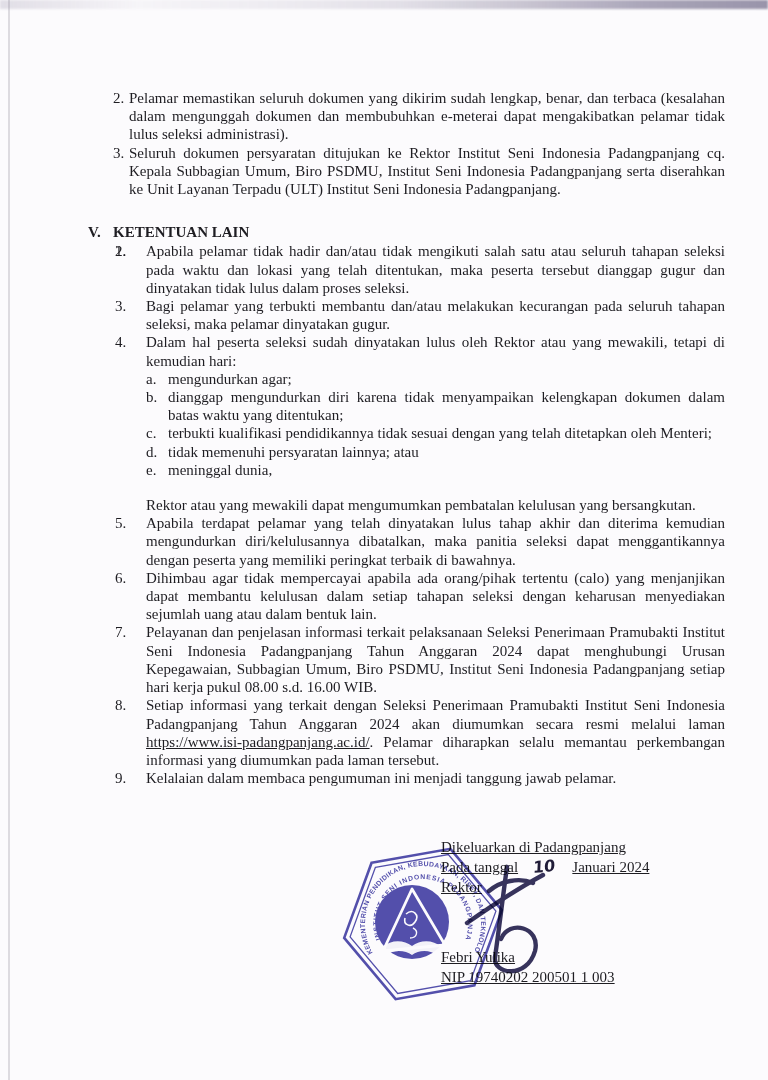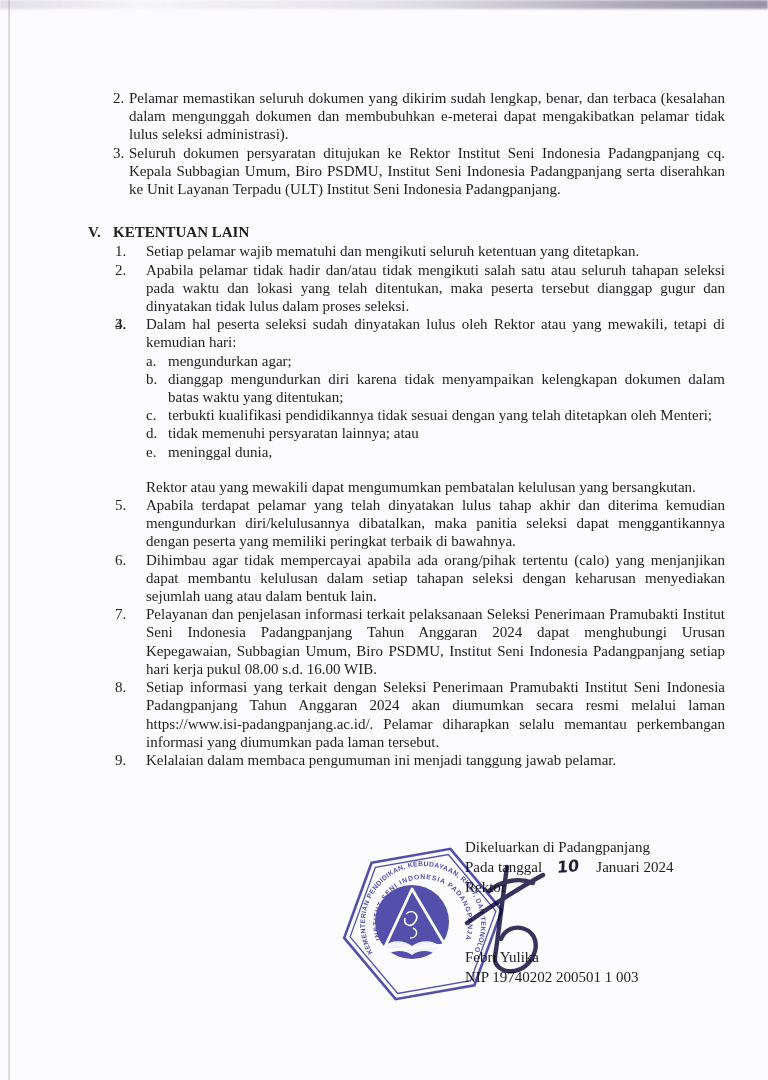--- a/index.html
+++ b/index.html
@@ -33,23 +33,23 @@
   .intro-item .num{position:absolute;left:0;top:0;}
   
   .sec-head{margin-top:25px;margin-left:-25px;font-weight:bold;}
   .sec-head .sec-num{display:inline-block;width:25px;}
   .sec-items{margin-top:1px;}
   .sec-item{position:relative;padding-left:33px;text-align:justify;}
   .sec-item .num{position:absolute;left:2px;top:0;}
   .sub-item{position:relative;padding-left:22px;text-align:justify;}
   .sub-item .letter{position:absolute;left:0;top:0;}
   .closing{text-align:justify;margin-top:17px;}
-  .link{}
+  .link{text-decoration:underline;}
   
-  .sig-block{position:absolute;left:465px;top:837px;width:300px;line-height:20px;}
+  .sig-block{position:absolute;left:441px;top:837px;width:300px;line-height:20px;text-decoration:underline;}
   .date-line{white-space:nowrap;}
   .date-day{
     display:inline-block;
     font-family:"DejaVu Sans",sans-serif;
     font-size:16px;font-weight:700;color:#201c38;
     transform:rotate(-5deg) skewX(-8deg);
     margin:0 17px 0 15px;
   }
   .sig-name{margin-top:50px;}
   
@@ -74,28 +74,28 @@
       <span>Seluruh dokumen persyaratan ditujukan ke Rektor Institut Seni Indonesia Padangpanjang cq. Kepala Subbagian Umum, Biro PSDMU, Institut Seni Indonesia Padangpanjang serta diserahkan ke Unit Layanan Terpadu (ULT) Institut Seni Indonesia Padangpanjang.</span>
     </div>
 
     <div class="sec-head">
       <span class="sec-num">V.</span><span>KETENTUAN LAIN</span>
     </div>
 
     <div class="sec-items">
       <div class="sec-item">
         <span class="num">1.</span>
-        <span>Setiap pelamar wajib mematuhi dan mengikuti seluruh ketentuan yang ditetapkan.</span>
       </div>
       <div class="sec-item">
         <span class="num">2.</span>
         <span>Apabila pelamar tidak hadir dan/atau tidak mengikuti salah satu atau seluruh tahapan seleksi pada waktu dan lokasi yang telah ditentukan, maka peserta tersebut dianggap gugur dan dinyatakan tidak lulus dalam proses seleksi.</span>
       </div>
       <div class="sec-item">
         <span class="num">3.</span>
+        <span>Bagi pelamar yang terbukti membantu dan/atau melakukan kecurangan pada seluruh tahapan seleksi, maka pelamar dinyatakan gugur.</span>
       </div>
       <div class="sec-item">
         <span class="num">4.</span>
         <span>Dalam hal peserta seleksi sudah dinyatakan lulus oleh Rektor atau yang mewakili, tetapi di kemudian hari:</span>
         <div class="sub-item">
           <span class="letter">a.</span>
           <span>mengundurkan agar;</span>
         </div>
         <div class="sub-item">
           <span class="letter">b.</span>

